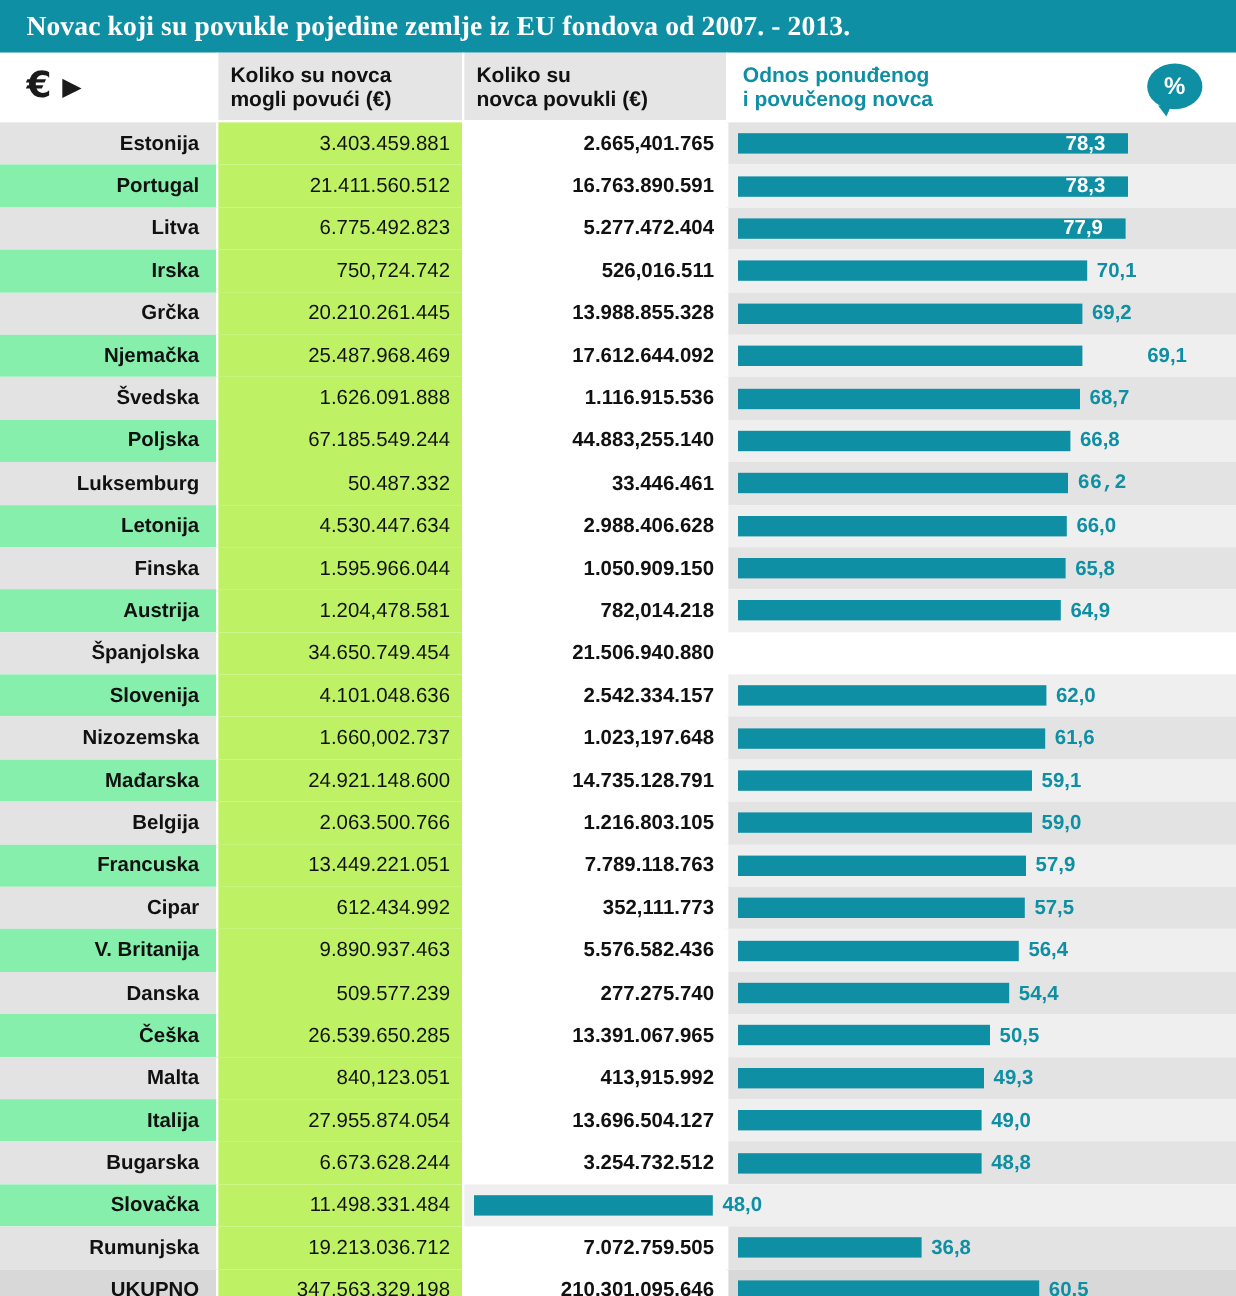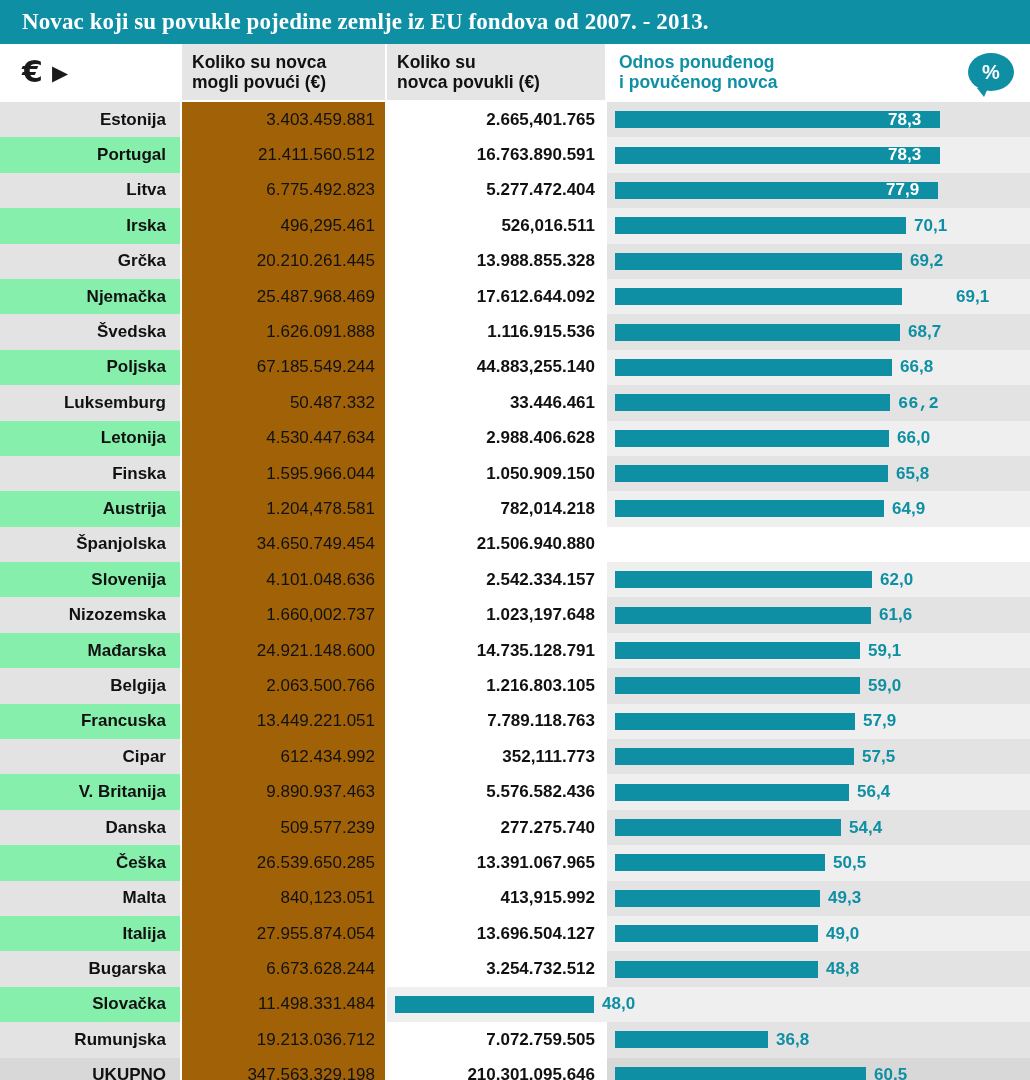--- a/index.html
+++ b/index.html
@@ -95,21 +95,21 @@
     font-weight: bold;
     color: #111111;
     line-height: 1.15;
     font-family: "Liberation Sans", sans-serif;
   }
   .header-row .col-bar {
     display: flex;
     align-items: center;
     justify-content: space-between;
     padding-left: 12px;
-    padding-right: 16px;
+    padding-right: 28px;
     background: #ffffff;
     border-left: 2px solid #ffffff;
   }
   .hdr-bar-label {
     font-size: 17.5px;
     font-weight: bold;
     color: #0f8fa3;
     line-height: 1.15;
   }
   .pct-bubble {
@@ -161,21 +161,21 @@
   .row .cell-num1 {
     width: 205px;
     flex: 0 0 205px;
     display: flex;
     align-items: center;
     justify-content: flex-end;
     padding-right: 10px;
     box-sizing: border-box;
     font-size: 17px;
     color: #111111;
-    background: #a16207;
+    background: #bef264;
     border-left: 2px solid #ffffff;
   }
   .row .cell-num2 {
     width: 220px;
     flex: 0 0 220px;
     display: flex;
     align-items: center;
     justify-content: flex-end;
     padding-right: 10px;
     box-sizing: border-box;
@@ -294,21 +294,21 @@
         <div class="cell-num2">5.277.472.404</div>
         <div class="cell-bar">
           <div class="bar-track">
             <div class="bar-fill" style="width: 323px;"></div>
             <span class="bar-value inside" style="left: 271px;">77,9</span>
           </div>
         </div>
       </div>
       <div class="row plain">
         <div class="cell-country">Irska</div>
-        <div class="cell-num1">496,295.461</div>
+        <div class="cell-num1">750,724.742</div>
         <div class="cell-num2">526,016.511</div>
         <div class="cell-bar">
           <div class="bar-track">
             <div class="bar-fill" style="width: 291px;"></div>
             <span class="bar-value" style="left: 299px;">70,1</span>
           </div>
         </div>
       </div>
       <div class="row shade">
         <div class="cell-country">Grčka</div>

